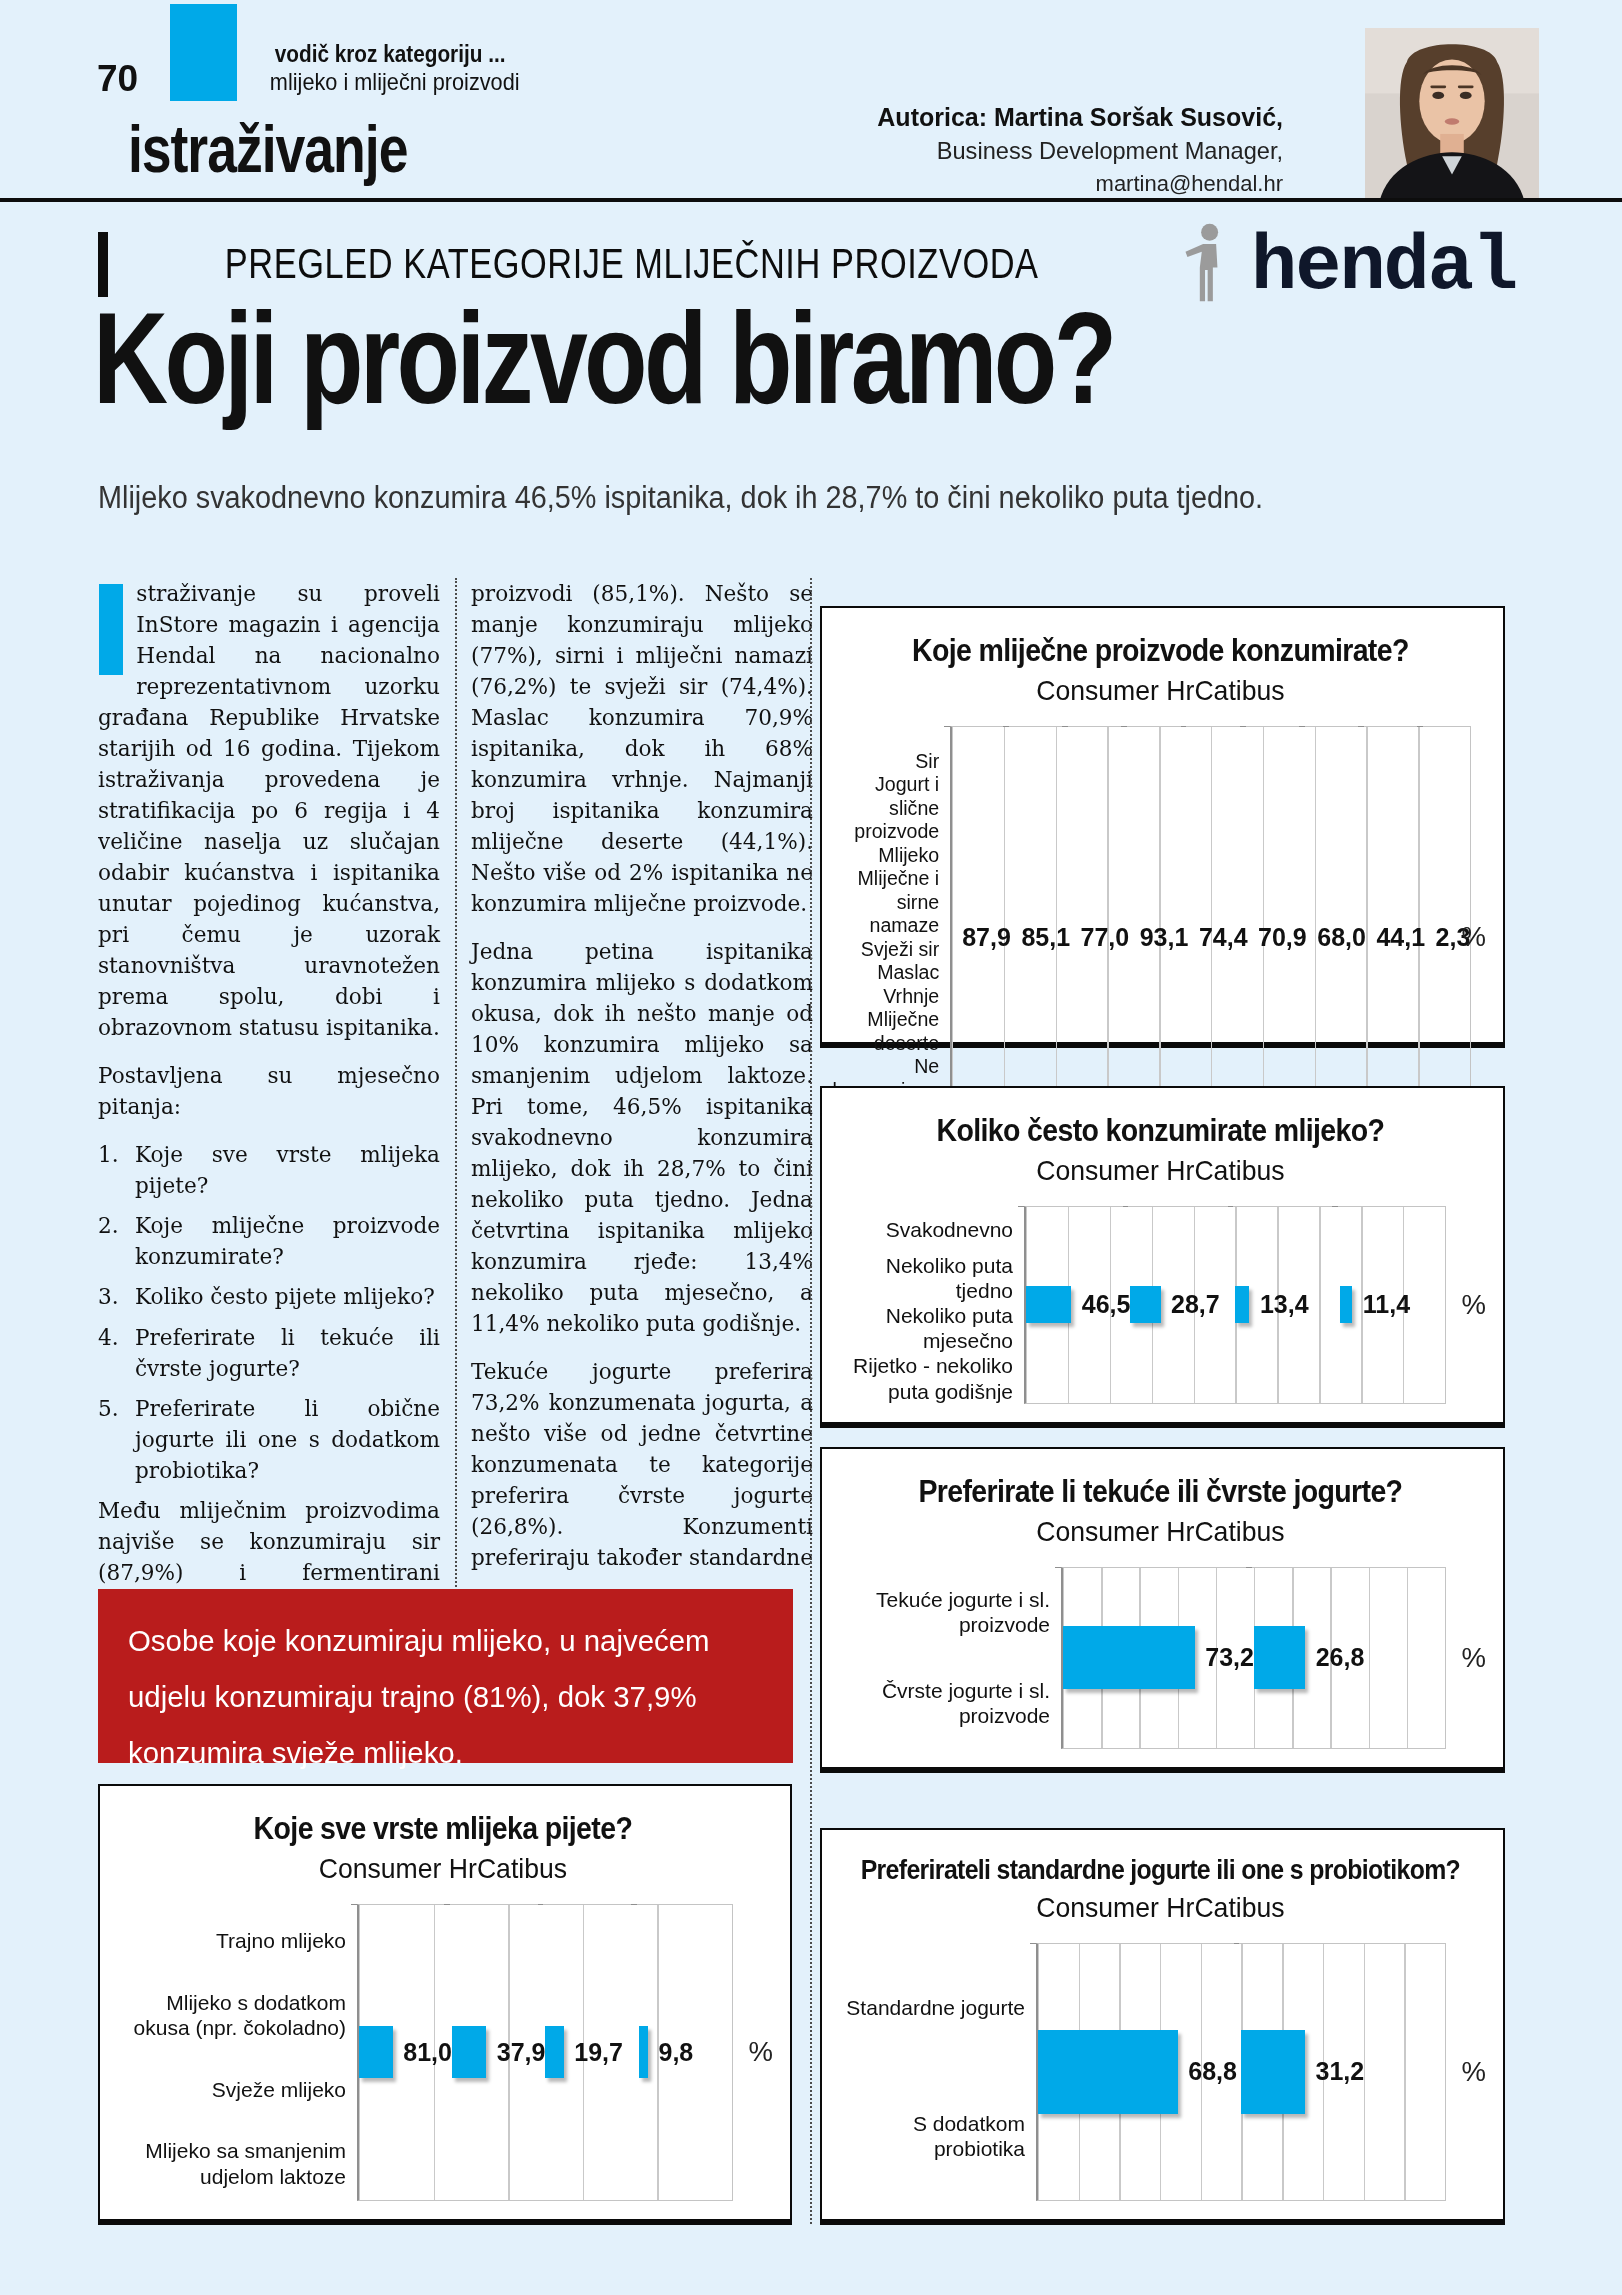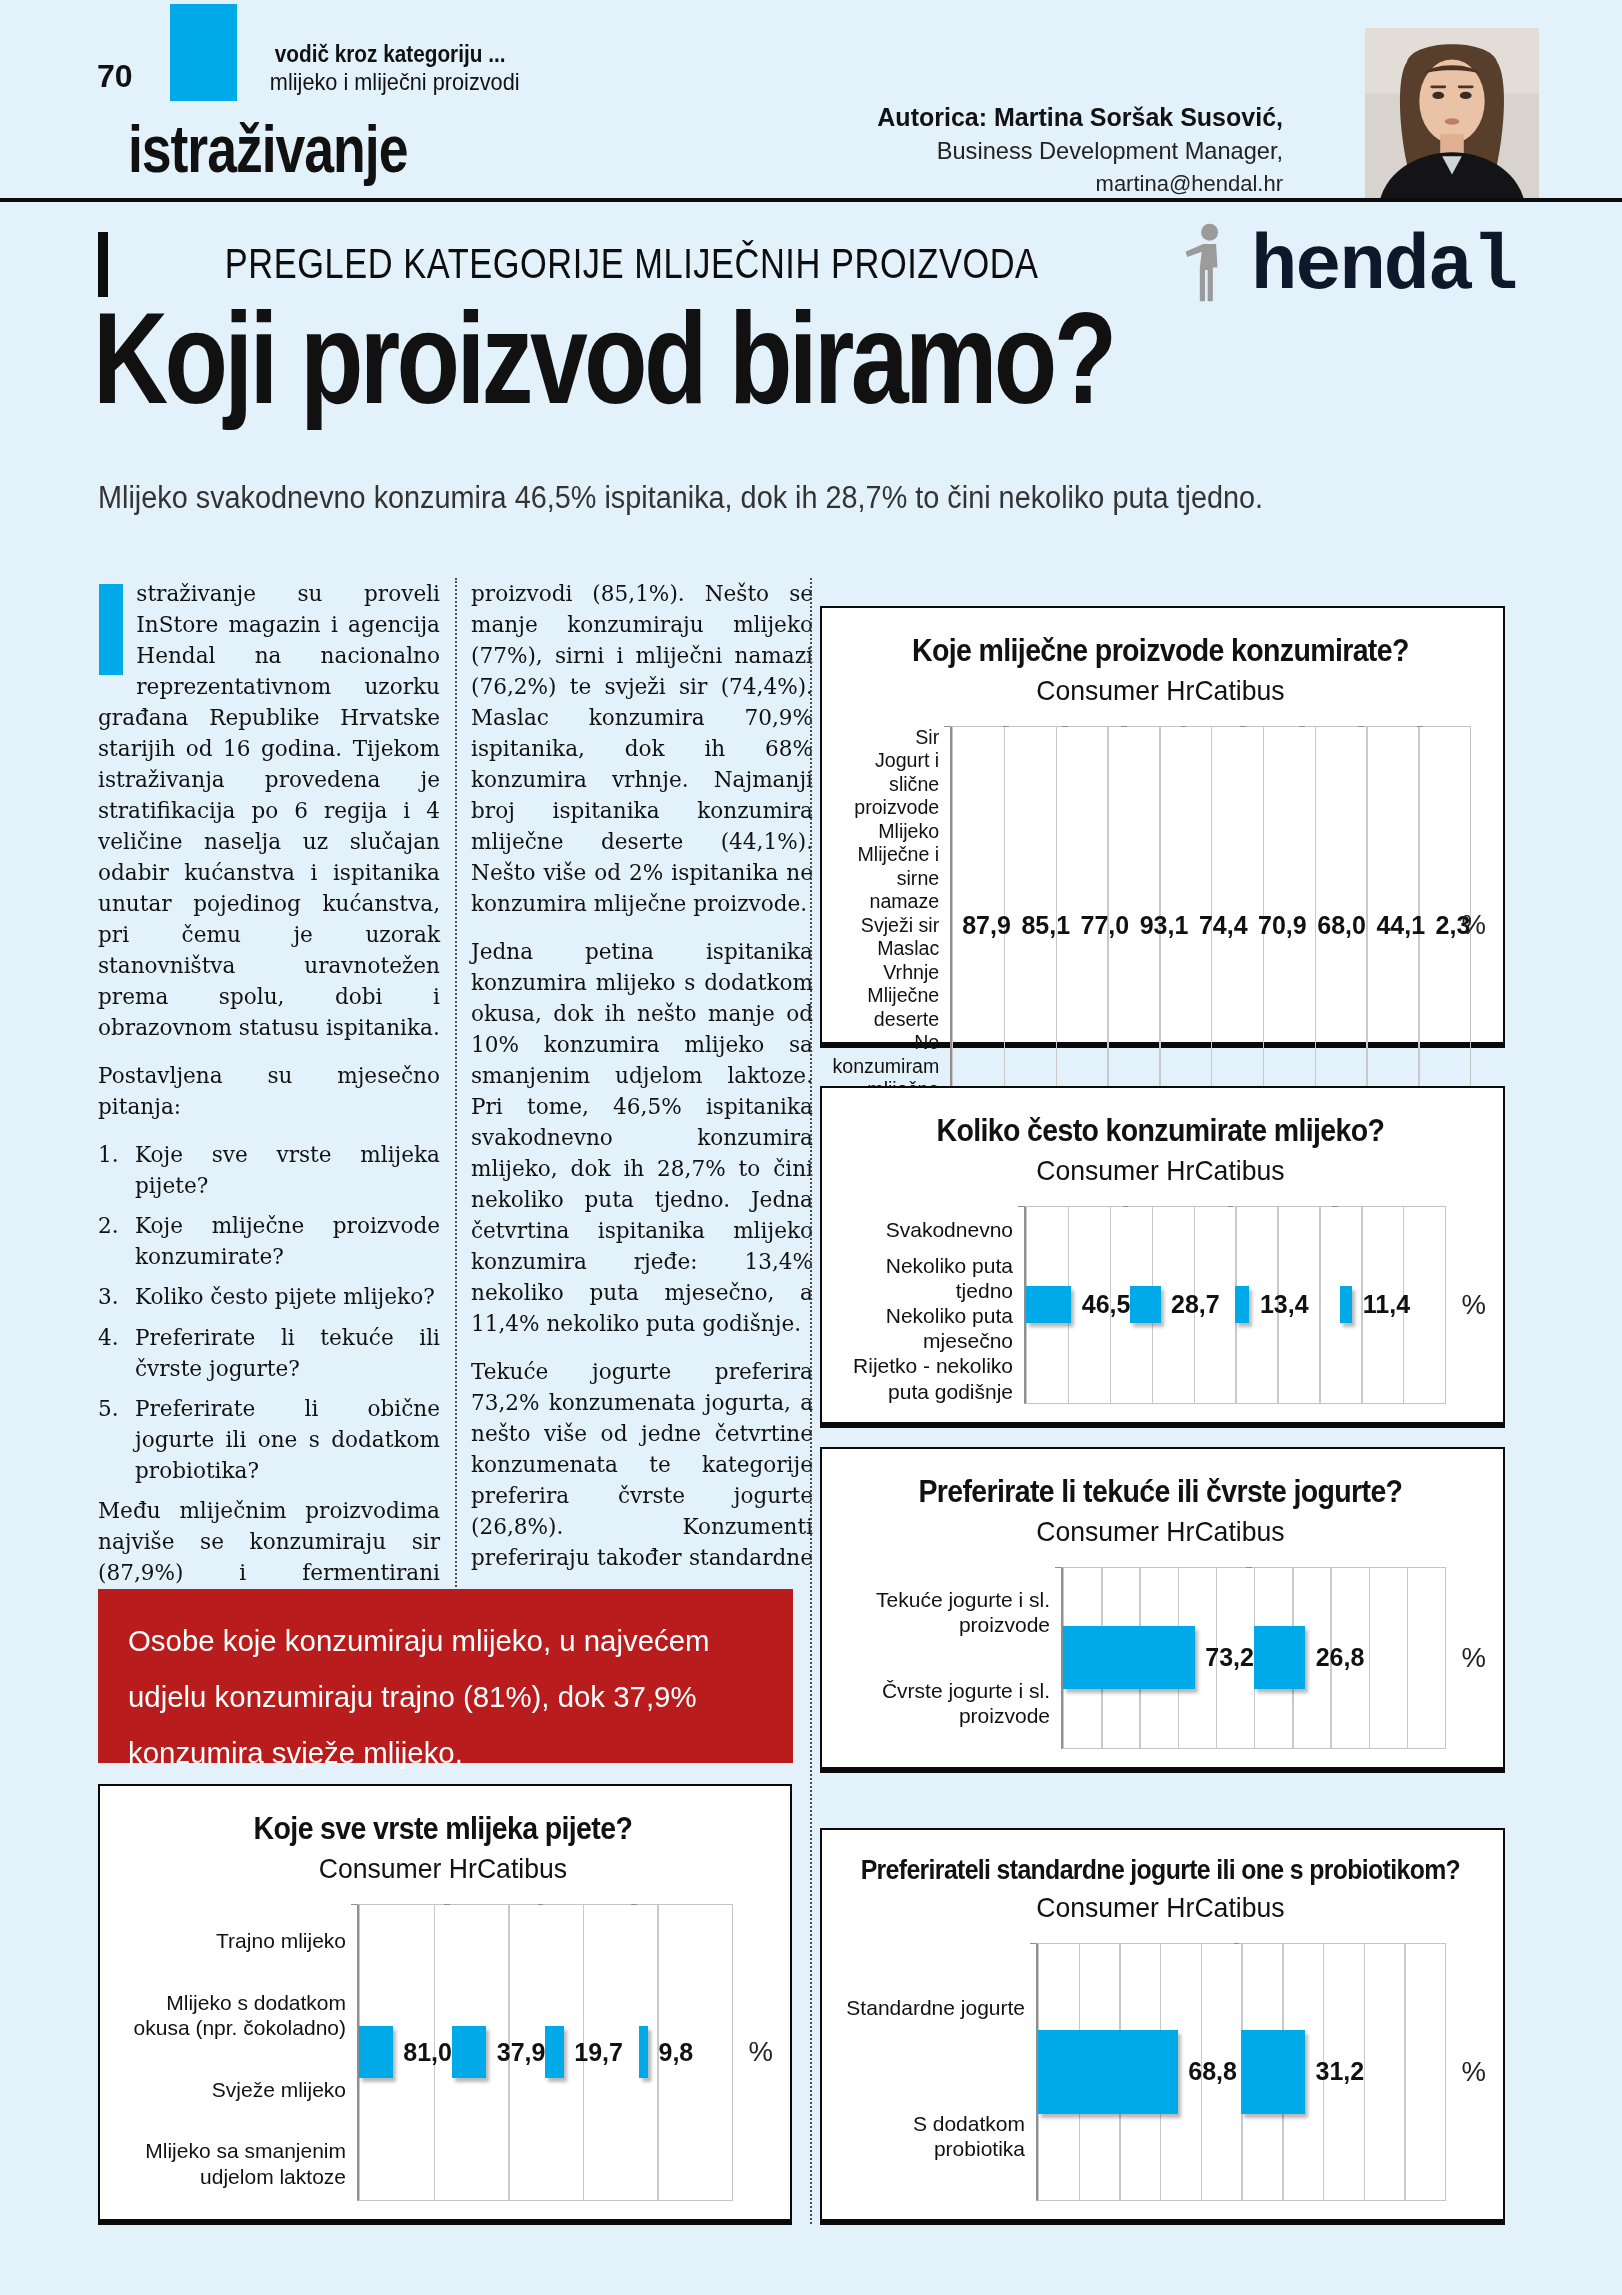--- a/index.html
+++ b/index.html
@@ -4,21 +4,21 @@
 <style>
   html,body{margin:0;padding:0;}
   body{
     width:1623px;height:2295px;position:relative;overflow:hidden;
     background:#e3f1fb;font-family:"Liberation Sans",sans-serif;color:#111;
   }
   .abs{position:absolute;}
 
   
   .blue-square{left:170px;top:3.9px;width:67px;height:97px;background:#00a9e8;}
-  .page-number{left:97px;top:58px;font-size:32px;font-weight:bold;text-align:right;}
+  .page-number{left:97px;top:58px;font-size:37px;font-weight:bold;text-align:right;}
   .kicker-bold{left:259px;top:41px;font-size:23.6px;font-weight:bold;transform:scaleX(.88);}
   .kicker-sub{left:259px;top:69px;font-size:23.6px;transform:scaleX(.92);}
   .section-label{left:93px;top:110px;font-size:67px;font-weight:bold;letter-spacing:-1.3px;transform:scaleX(.8);}
   .author{left:720px;top:103px;width:563px;text-align:right;line-height:1.15;}
   .author .a1{font-size:25px;font-weight:bold;}
   .author .a2{font-size:23.6px;margin-top:6.5px;color:#222;}
   .author .a3{font-size:22px;margin-top:5.2px;color:#222;display:block;text-decoration:none;}
   .photo{left:1365px;top:27.5px;width:174px;height:174px;overflow:hidden;}
   .top-rule{left:0;top:198px;width:1623px;height:3.9px;background:#0d0d0d;}
 
@@ -67,21 +67,21 @@
     border:1.3px solid #c4c4c4;border-left:2px solid #8f8f8f;}
   .grid10{background-image:repeating-linear-gradient(90deg,#c9c9c9 0 1.3px,transparent 1.3px 10%);}
   .grid20{background-image:repeating-linear-gradient(90deg,#c9c9c9 0 1.3px,transparent 1.3px 20%);}
   .prow{flex:1;display:flex;align-items:center;position:relative;}
   .prow::before{content:"";position:absolute;left:-7.9px;top:-0.7px;width:5.9px;height:1.3px;background:#8f8f8f;}
   .bar{background:#00a9e8;box-shadow:3.3px 3.9px 3.3px rgba(0,0,0,.28);}
   .val{margin-left:10.5px;font-weight:bold;font-size:25px;}
   .pct{position:absolute;right:1.3px;top:50%;transform:translateY(-50%);font-size:27.5px;color:#222;}
 
   .c1{left:820px;top:606px;width:685px;height:442px;}
-  .c1 .labels{width:267px;} .c1 .bar{height:21px;} .c1 .cat{font-size:19.6px;}
+  .c1 .labels{width:267px;margin-top:24px;} .c1 .bar{height:21px;} .c1 .cat{font-size:19.6px;}
   .c2{left:820px;top:1086px;width:685px;height:342px;}
   .c2 .labels{width:191px;} .c2 .bar{height:37px;}
   .c3{left:820px;top:1447px;width:685px;height:326px;}
   .c3 .labels{width:228px;} .c3 .bar{height:63px;}
   .c4{left:98px;top:1784px;width:694px;height:441px;}
   .c4 .labels{width:246px;} .c4 .bar{height:52px;}
   .c5{left:820px;top:1828px;width:685px;height:397px;}
   .c5 .labels{width:203px;} .c5 .bar{height:84px;}
   .c5 .ctitle{font-size:27px;}
 </style>

